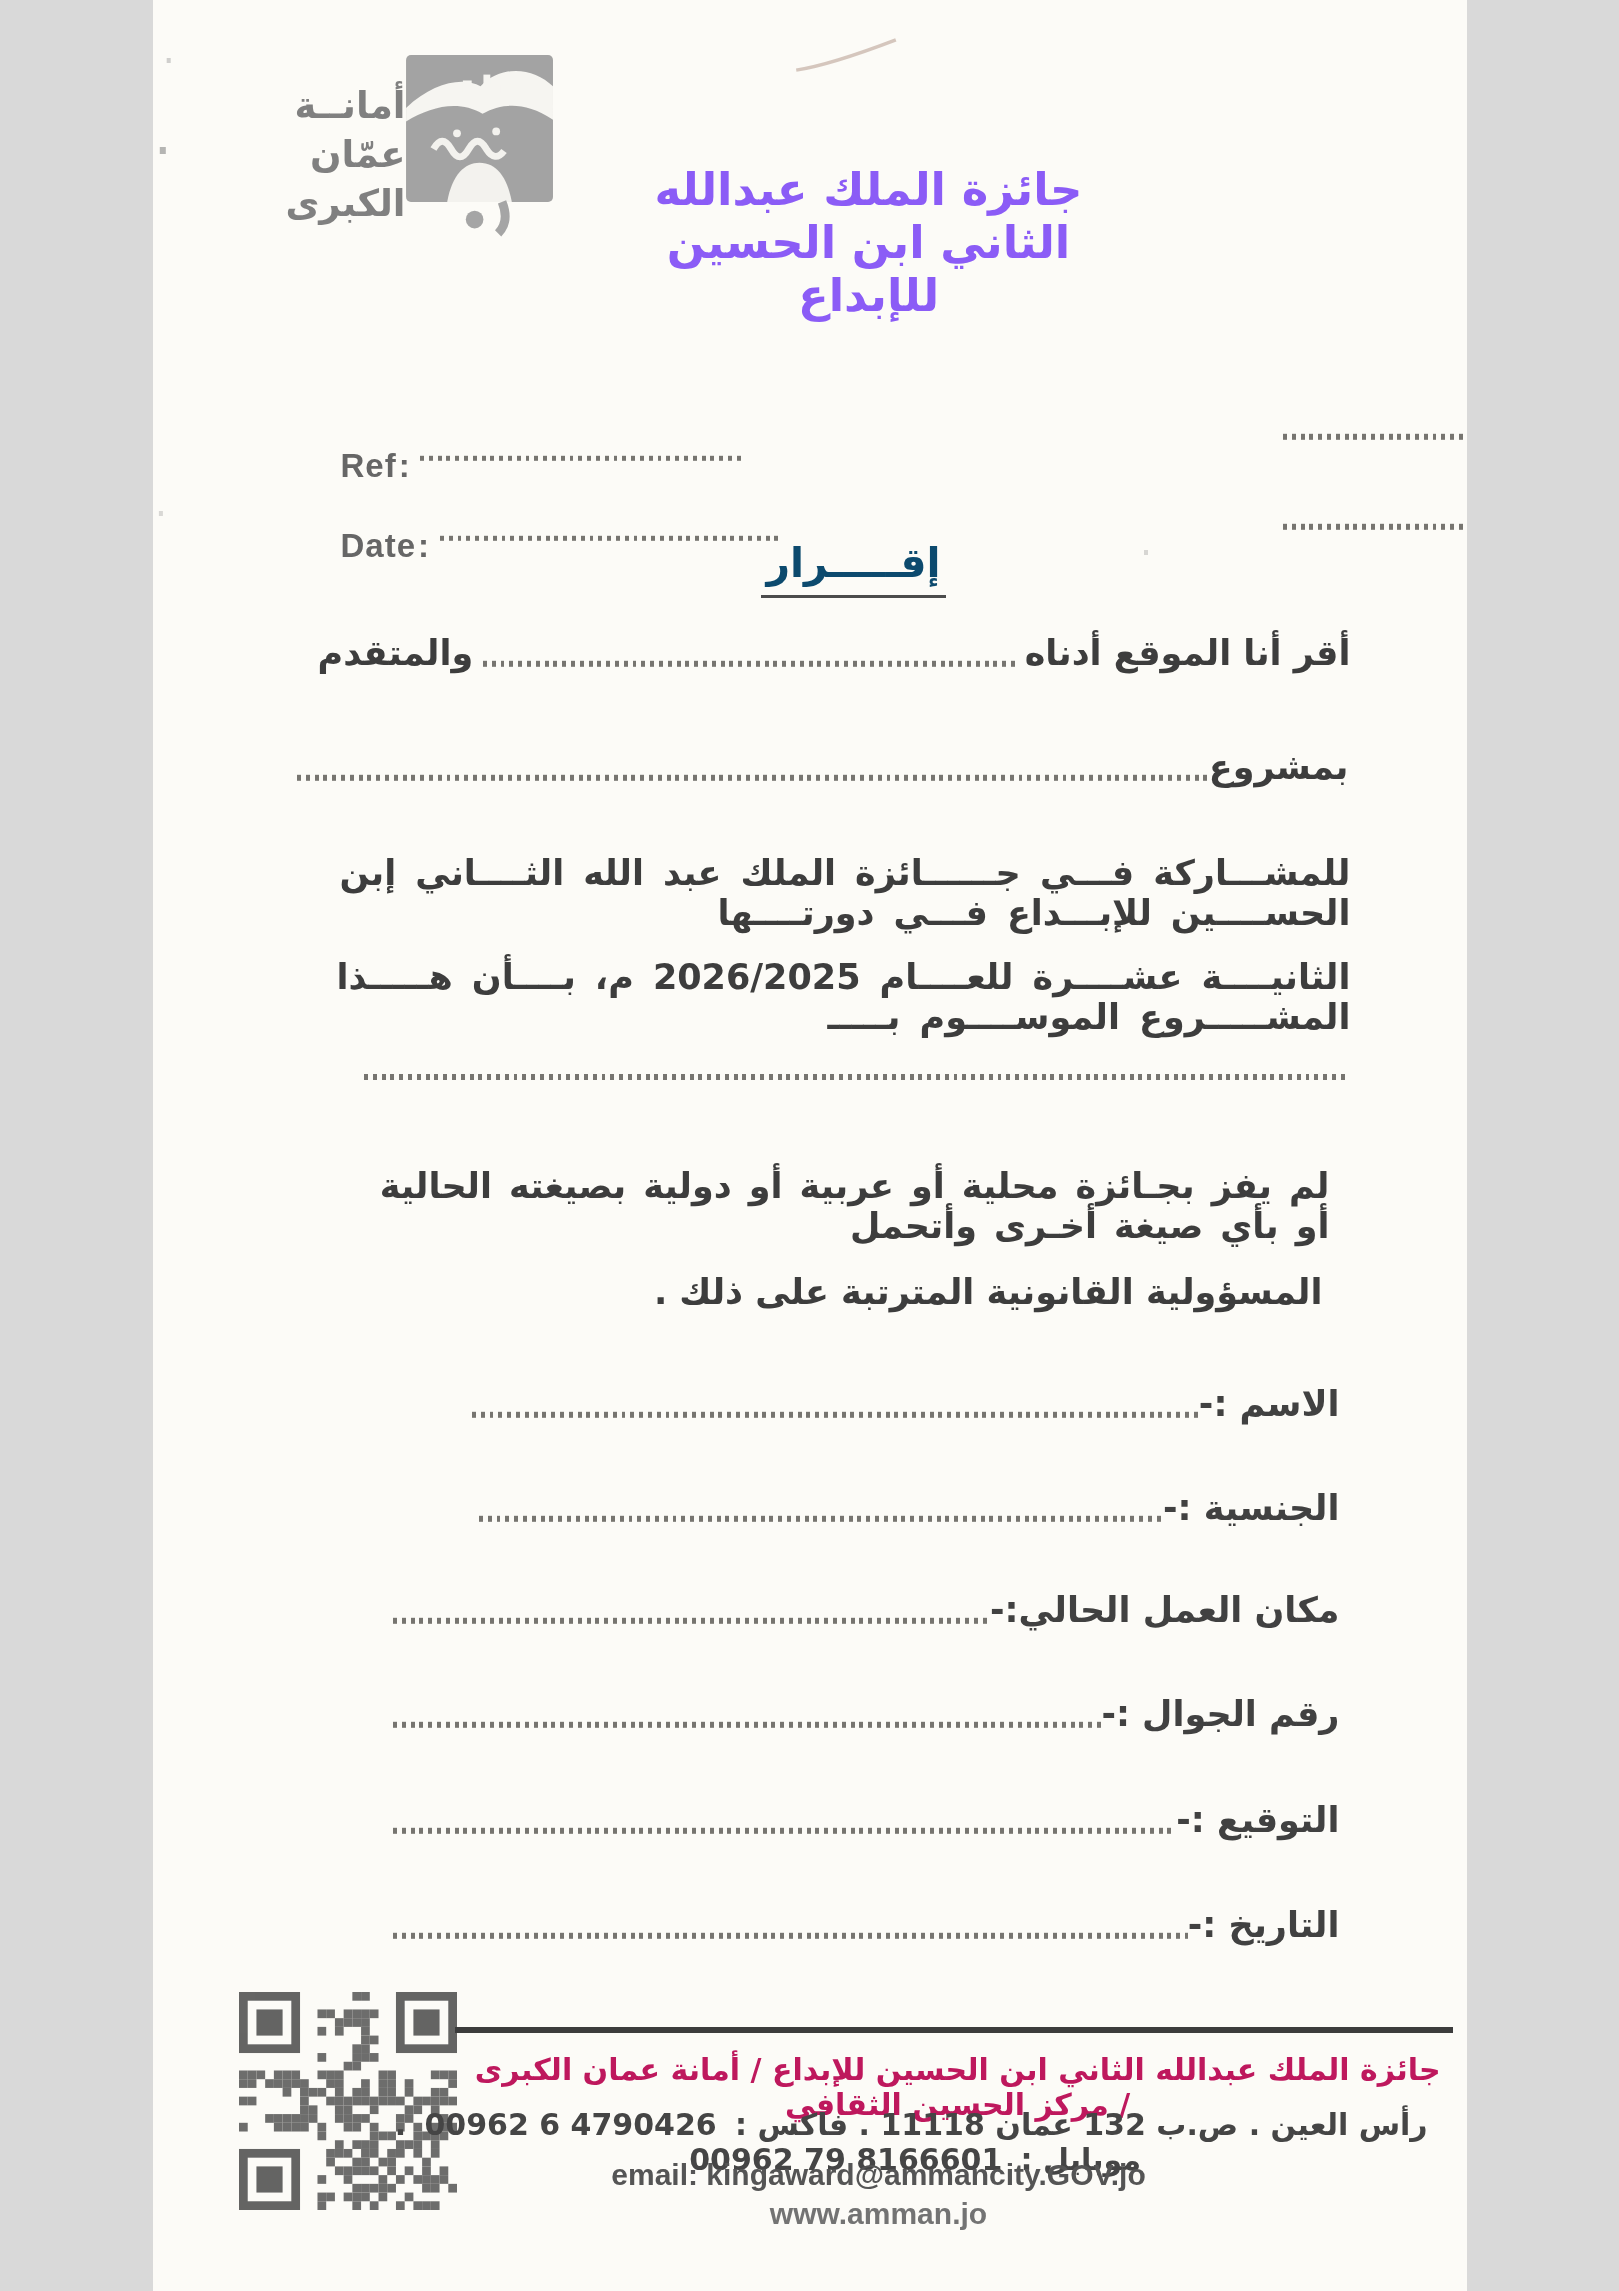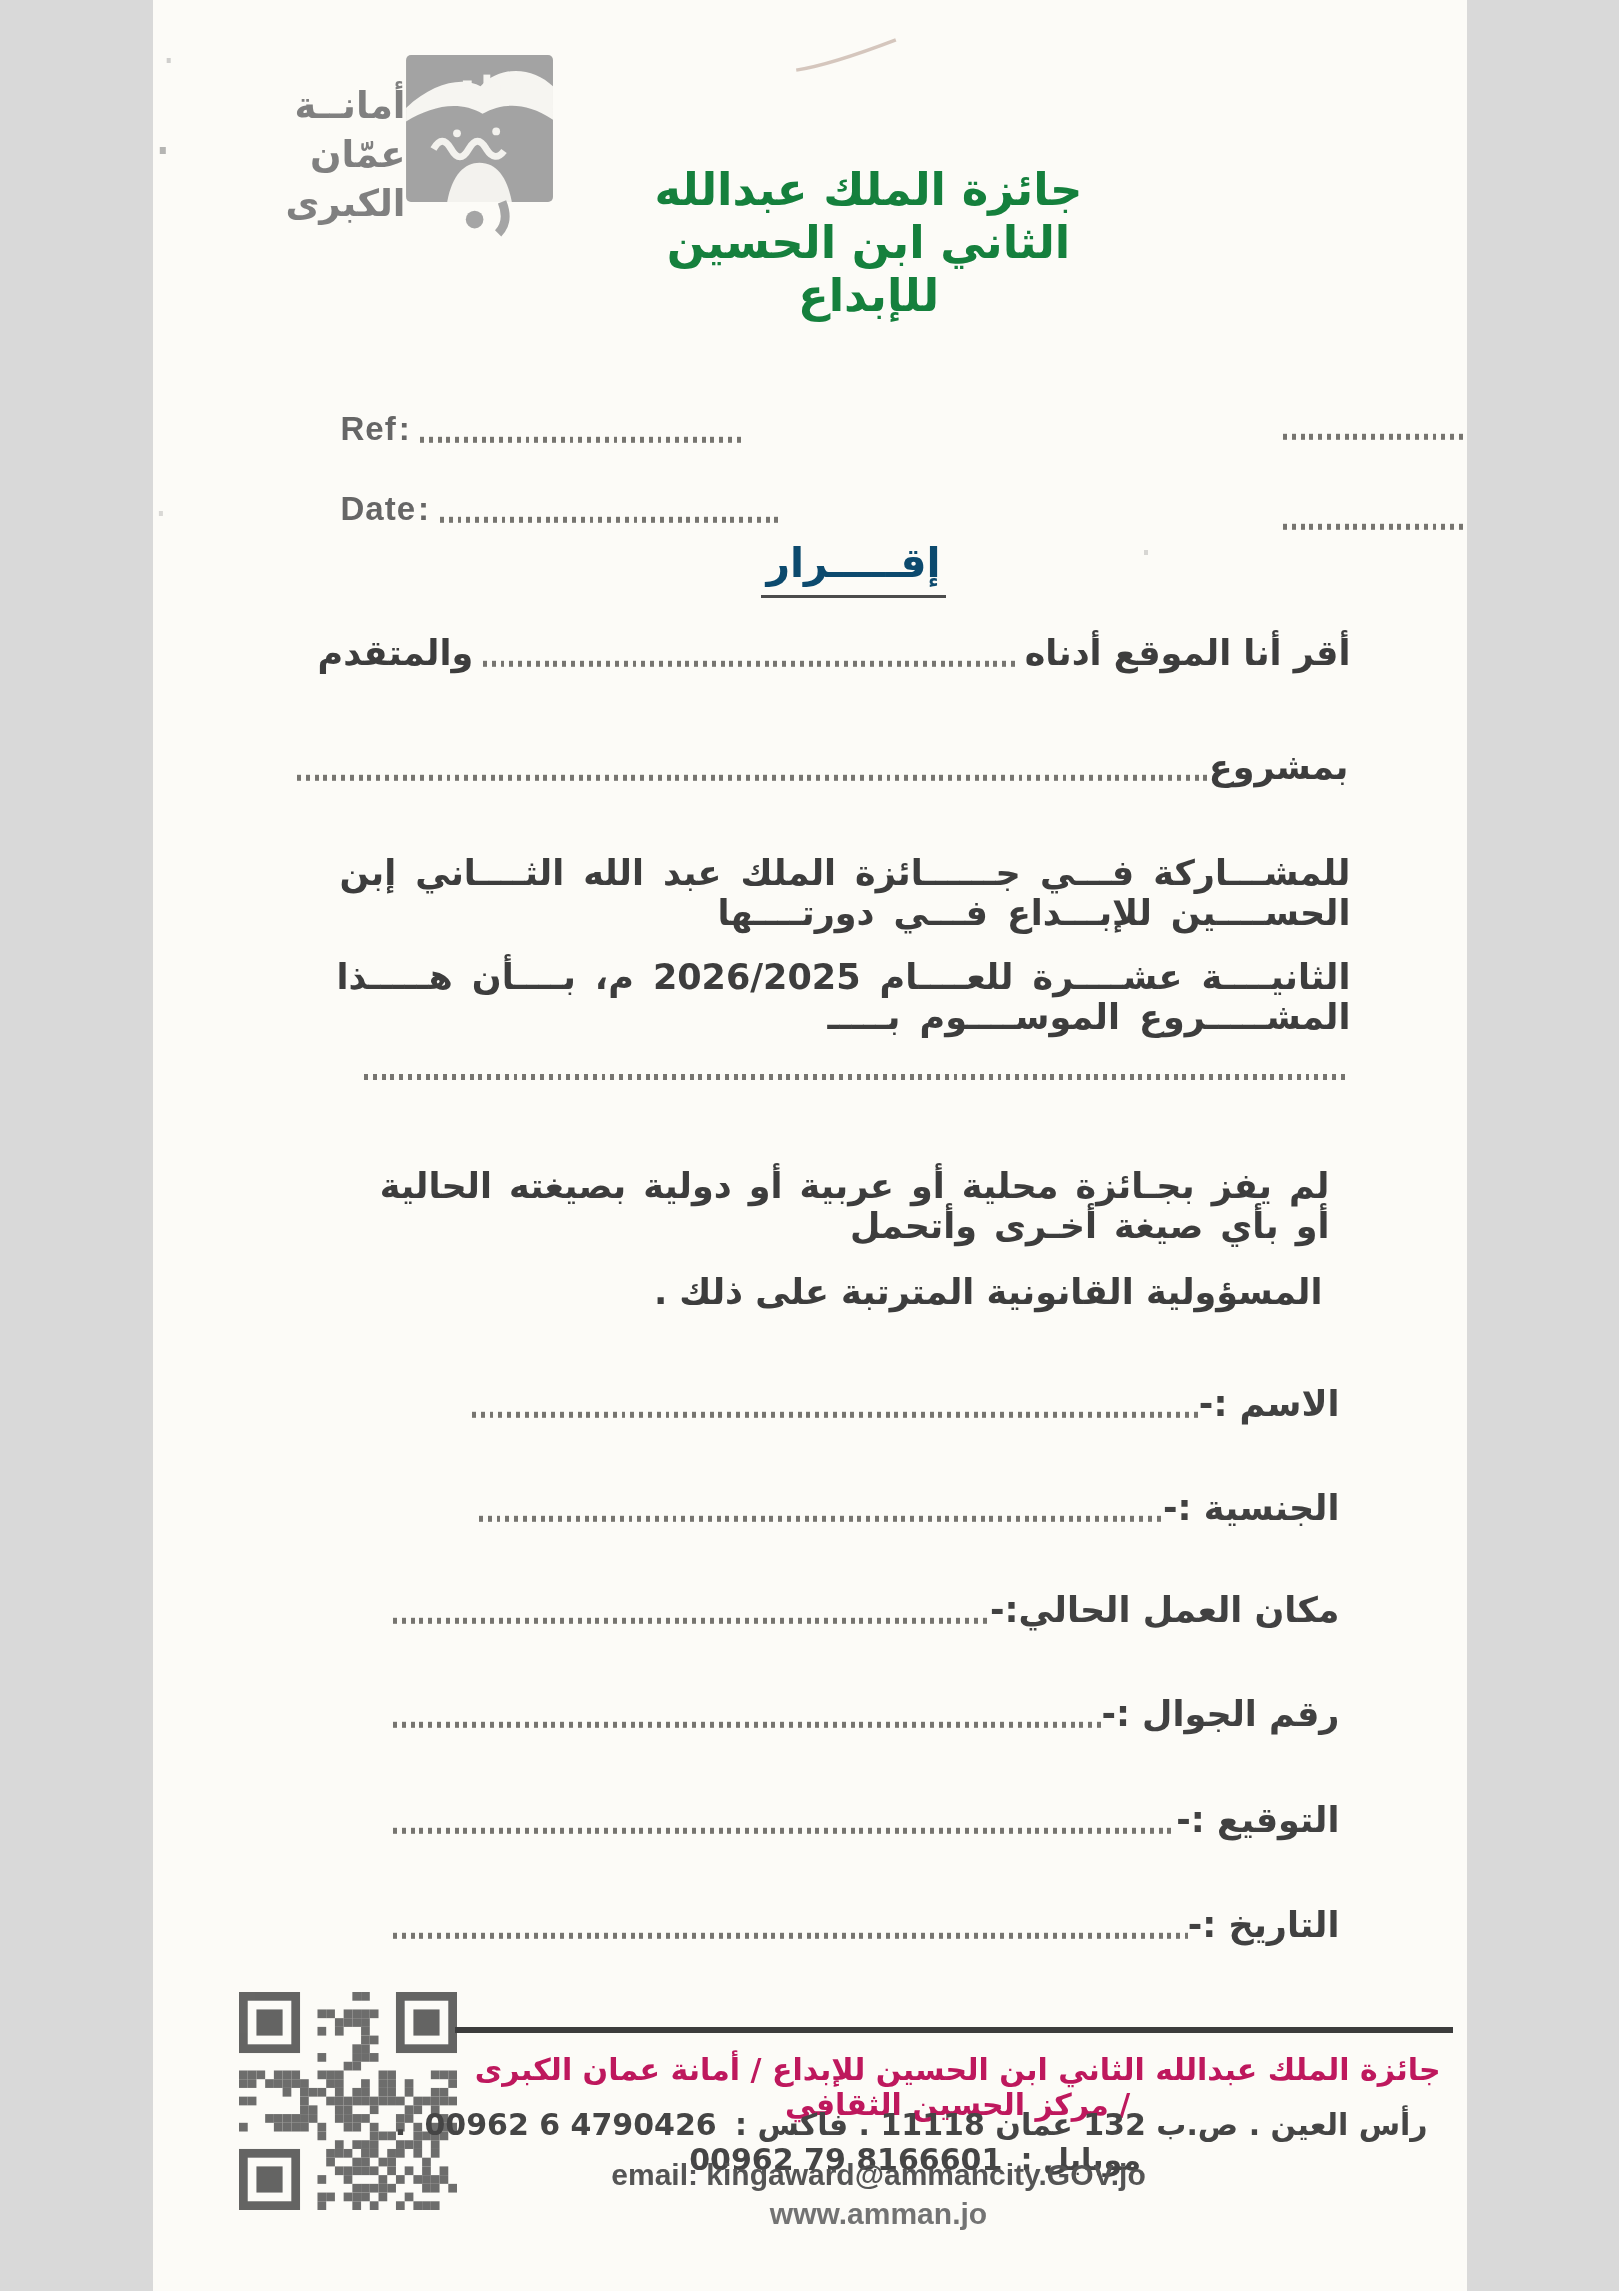--- a/index.html
+++ b/index.html
@@ -13,31 +13,31 @@
   .row { display:flex; align-items:center; }
   .leader { height:5.9px; opacity:.8; transform:translateY(10.8px);
             background:repeating-linear-gradient(90deg,#55534e 0 3.9px,transparent 3.9px 8.8px); }
   .rtl .leader { transform:translateY(10.8px); }
 
   
   .muni-name { left:116px; top:82px; width:137px; text-align:right;
                font-size:37px; color:#808080; line-height:1.32; }
   .muni-logo { left:253px; top:55px; filter:blur(0.5px); }
   .title { left:461px; right:343px; top:163px; text-align:center;
-           font-size:45px; color:#15803d; letter-spacing:-1px; }
+           font-size:45px; color:#8b5cf6; letter-spacing:-1px; }
   .emblem { left:1335px; top:35px; filter:blur(0.6px); }
   .kingdom { left:1292px; top:280px; width:267px; text-align:center;
              font-size:26.5px; color:#545454; letter-spacing:-2px;
              transform:skewX(-10deg) scaleY(1.08); }
   .pen-mark { left:639px; top:35px; }
 
   
   .ref-row  { left:188px; top:410px; width:461px; font-size:33px; }
   .date-row { left:188px; top:490px; width:461px; font-size:33px; }
-  .ref-row .lat, .date-row .lat { letter-spacing:1px; }
+  .ref-row .lat, .date-row .lat { letter-spacing:1px;margin-top:37px; }
   .colon { margin:0 9.8px 0 2px; }
   .num-row { left:1127px; top:406px; width:404px; font-size:35px; color:#565656; }
   .tar-row { left:1127px; top:496px; width:404px; font-size:35px; color:#565656; }
   .num-row .leader,.tar-row .leader { flex:1; margin-left:3.9px; }
 
   
   .heading-wrap { left:88px; right:0; top:539px; text-align:center; }
   .heading { display:inline-block; font-size:41px; color:#0c4a6e; font-weight:bold;
              border-bottom:3.9px solid #4c4c4c; padding:0 5.9px 7.8px; }
   .line { font-size:35px; color:#3d3d3d; font-weight:bold; }

